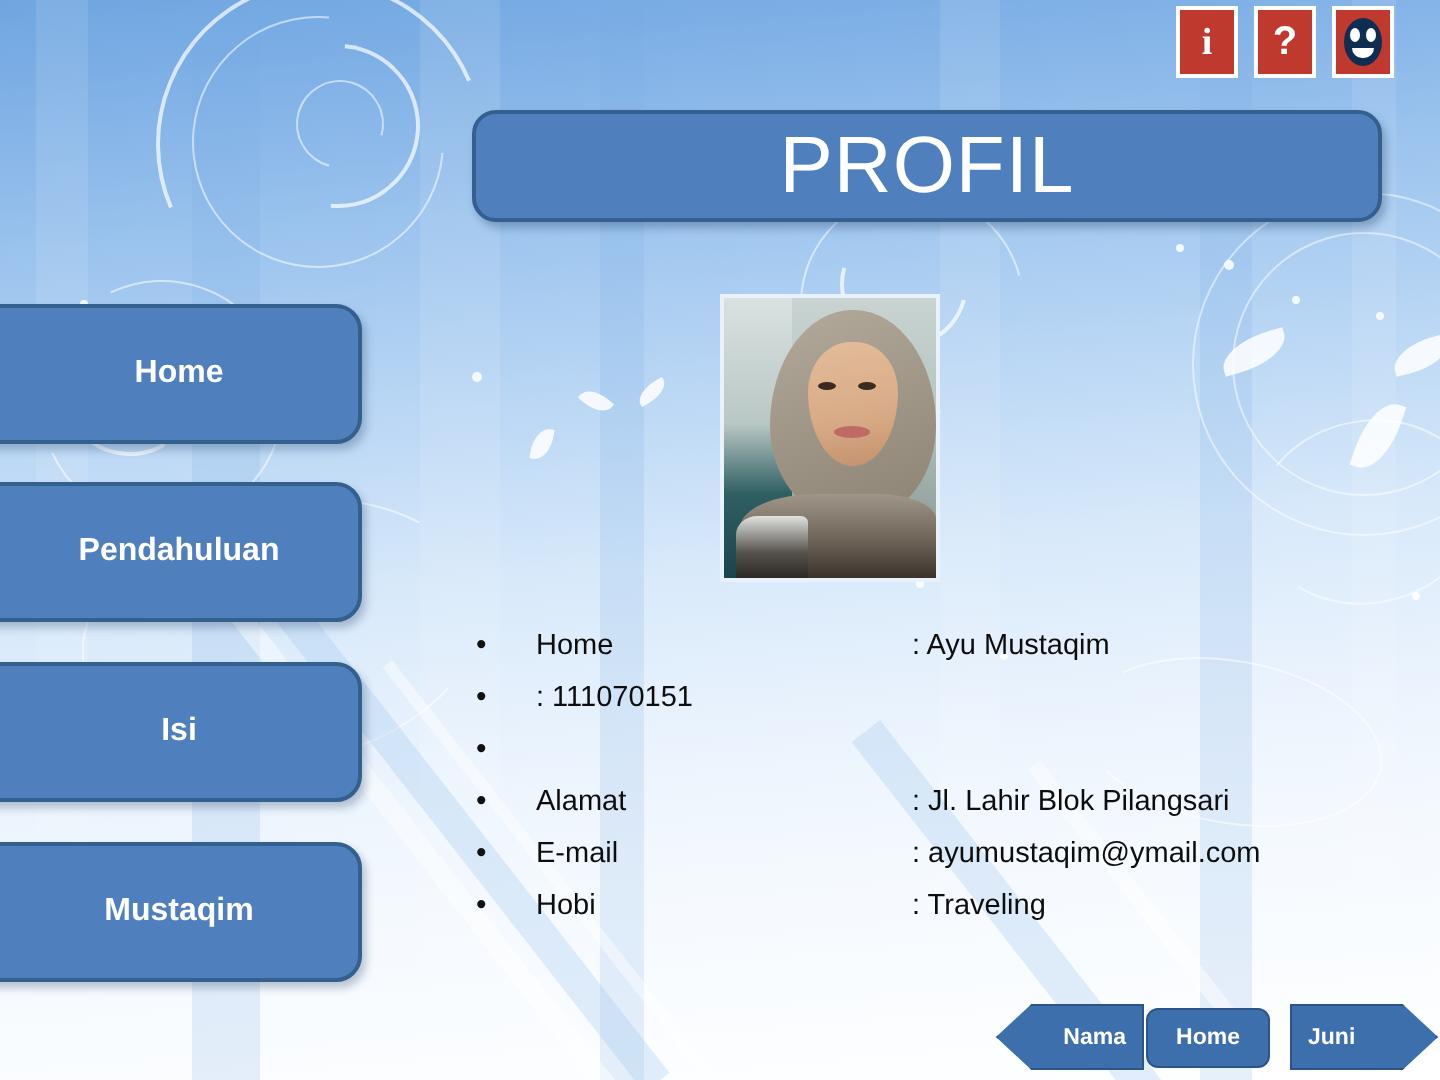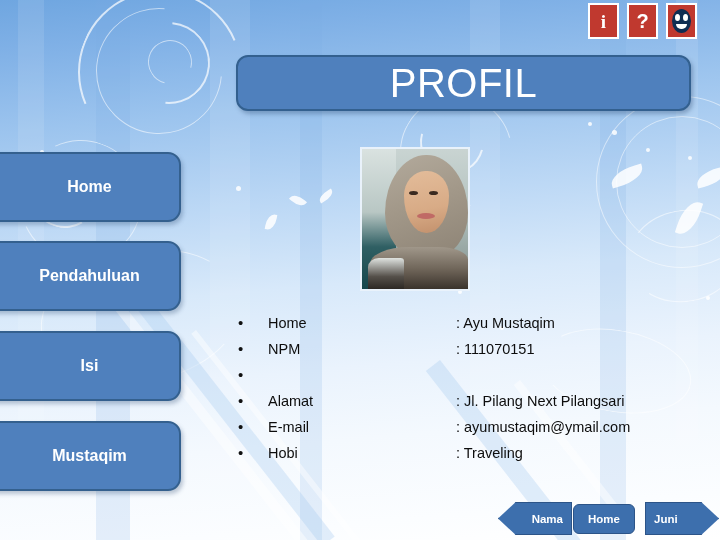--- a/index.html
+++ b/index.html
@@ -447,30 +447,29 @@
   </div>
 
   <div class="details">
     <div class="row">
       <span class="bullet">•</span>
       <span class="label">Home</span>
       <span class="value">: Ayu Mustaqim</span>
     </div>
     <div class="row">
       <span class="bullet">•</span>
-      <span class="label">NPM</span>
       <span class="value">: 111070151</span>
     </div>
     <div class="row">
       <span class="bullet">•</span>
     </div>
     <div class="row">
       <span class="bullet">•</span>
       <span class="label">Alamat</span>
-      <span class="value">: Jl. Pilang Next Pilangsari</span>
+      <span class="value">: Jl. Lahir Blok Pilangsari</span>
     </div>
     <div class="row">
       <span class="bullet">•</span>
       <span class="label">E-mail</span>
       <span class="value">: ayumustaqim@ymail.com</span>
     </div>
     <div class="row">
       <span class="bullet">•</span>
       <span class="label">Hobi</span>
       <span class="value">: Traveling</span>

